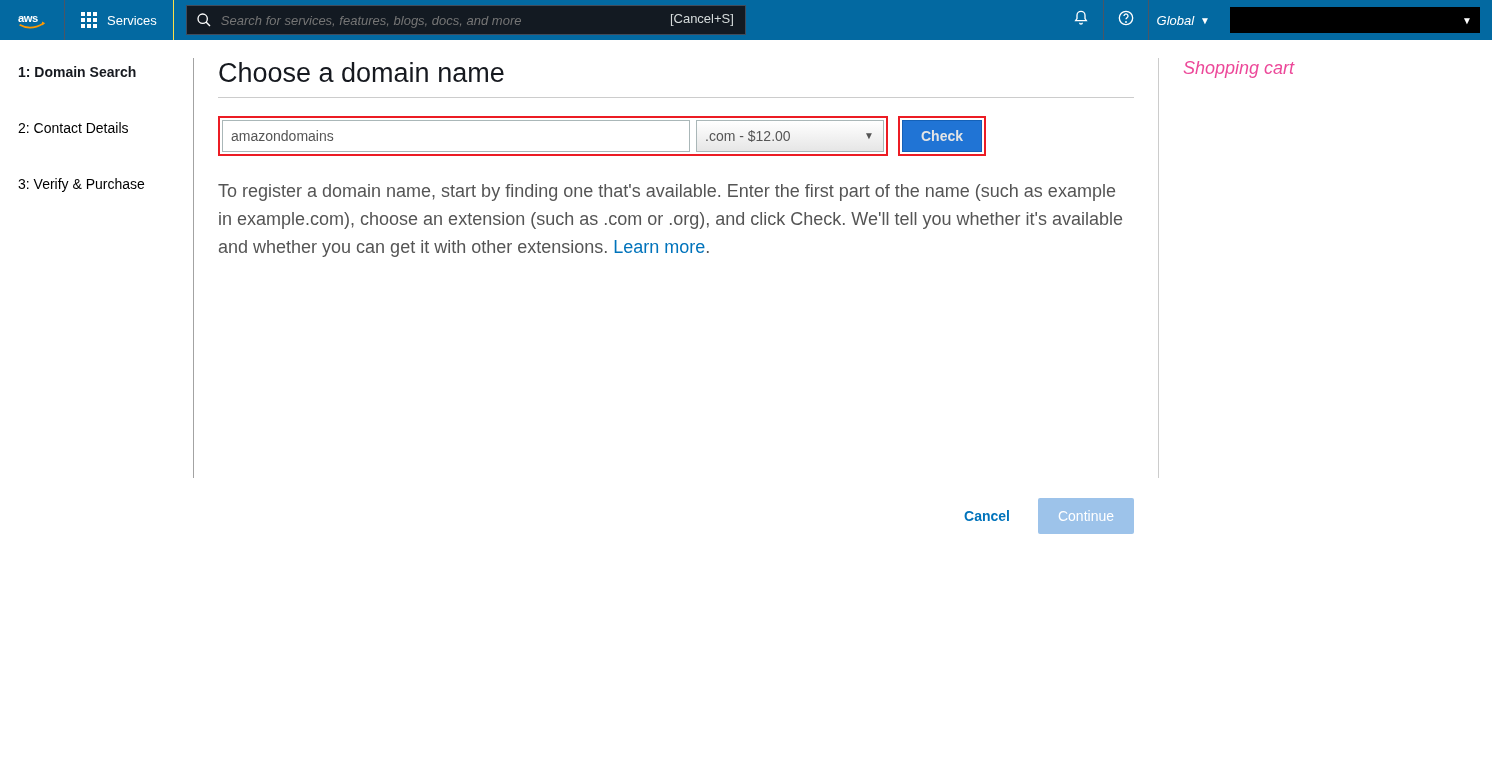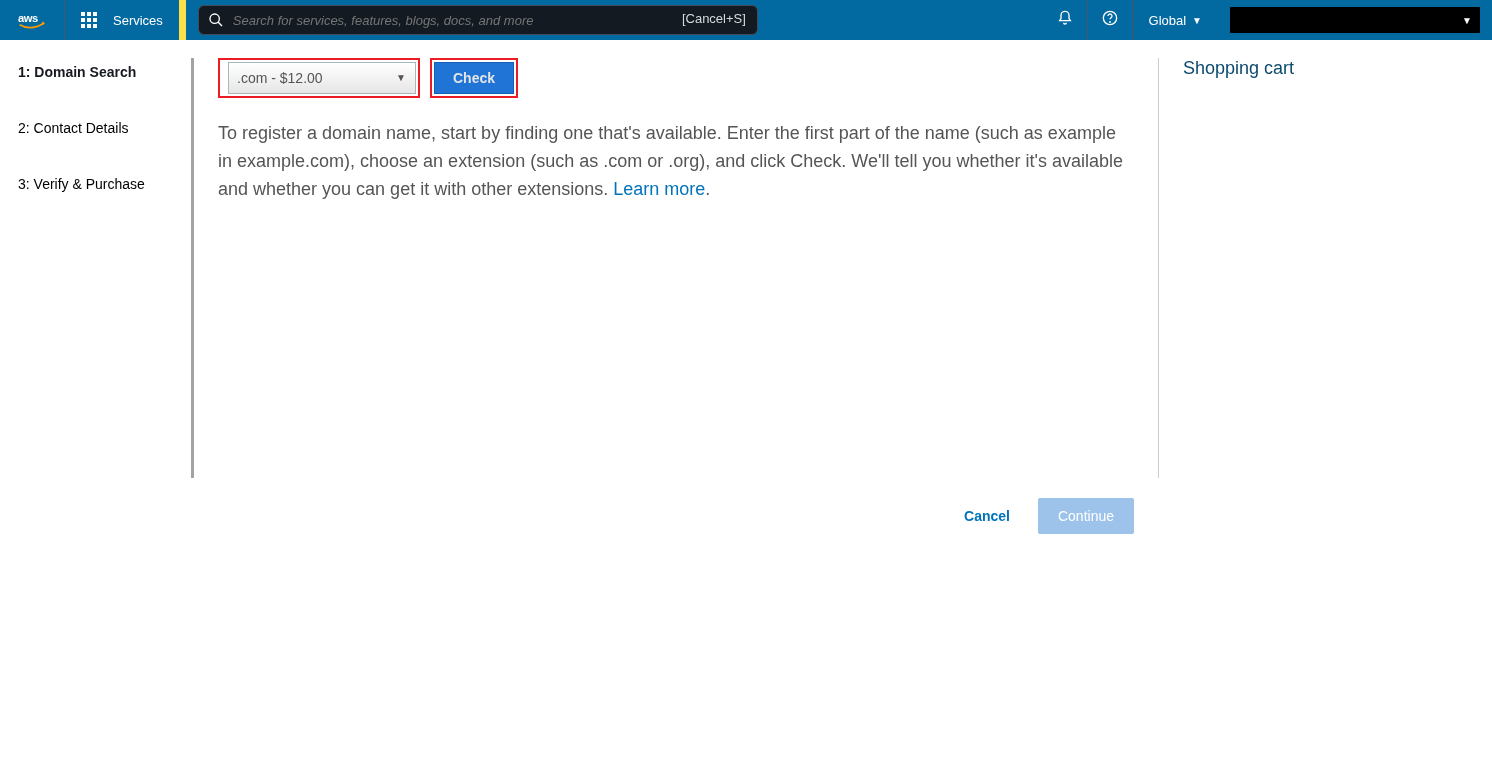--- a/index.html
+++ b/index.html
@@ -22,24 +22,24 @@
       border-right: 1px solid #4a5666;
       height: 100%;
       display: flex;
       align-items: center;
       letter-spacing: -0.5px;
     }
     .aws-logo svg { width: 32px; height: 20px; }
     .services-link {
       display: flex;
       align-items: center;
-      gap: 16px;
+      gap: 10px;
       padding: 4px 16px;
       height: 100%;
-      border-right: 7px solid #fde047;
+      border-right: 1px solid #fde047;
       font-size: 13px;
       cursor: pointer;
     }
     .services-grid {
       display: grid;
       grid-template-columns: repeat(3, 4px);
       grid-template-rows: repeat(3, 4px);
       gap: 2px;
     }
     .services-grid span { background: #fff; width: 4px; height: 4px; }
@@ -51,56 +51,56 @@
     }
     .search-input {
       width: 100%;
       background: #131a22;
       border: 1px solid #414b5a;
       color: #d5dbdb;
       padding: 6px 8px 6px 34px;
       font-size: 13px;
       font-style: italic;
       height: 30px;
-      border-radius: 6px;
+      border-radius: 0;
     }
     .search-icon-pos { position: absolute; left: 10px; top: 7px; color: #d5dbdb; }
     .search-hint {
       position: absolute; right: 12px; top: 6px; color: #d5dbdb; font-size: 13px;
     }
     .nav-spacer { flex: 1; }
     .nav-right { display: flex; align-items: center; height: 100%; }
     .nav-icon-cell {
       padding: 0 14px; height: 100%; display:flex; align-items:center;
       border-left: 1px solid #4a5666; cursor: pointer;
     }
     .nav-icon-cell:first-child { border-left: none; }
     .region-cell {
-      padding: 0 16px; height: 100%; display:flex; align-items:center; gap:6px;
-      border-left: 1px solid #4a5666; font-size: 13px; cursor:pointer;
+      padding: 0 8px; height: 100%; display:flex; align-items:center; gap:6px;
+      border-left: 1px solid #4a5666; font-size: 13px; cursor:pointer;font-style:italic;
     }
     .account-cell {
       background: #000;
       width: 250px;
       height: 26px;
       margin-left: 12px;
       display:flex; align-items:center; justify-content:flex-end;
       padding-right: 8px;
     }
     .caret-down { font-size: 10px; }
 
     
     .page {
       display: flex;
       padding: 18px 0 0 0;
     }
     .left-col {
       width: 194px;
       padding: 6px 0 0 18px;
-      border-right: 3px solid #a3a3a3;
+      border-right: 1px solid #a3a3a3;
       min-height: 420px;
     }
     .step {
       font-size: 14px;
       color: #000000;
       margin-bottom: 40px;
       cursor: default;
     }
     .step.active { color: #16191f; font-weight: bold; }
 
@@ -168,21 +168,22 @@
     .help-text a { color: #0073bb; text-decoration: none; }
 
     .right-col {
       width: 310px;
       padding: 0 24px 0 24px;
       border-left: 1px solid #ccc;
       min-height: 420px;
     }
     .cart-title {
       font-size: 18px;
-      color: #0c4a6e;
+      color: #ec4899;
+      font-style: italic;
     }
 
     .footer-actions {
       max-width: 1158px;
       display: flex;
       justify-content: flex-end;
       gap: 28px;
       padding: 20px 24px 0 0;
       align-items: center;
     }
@@ -277,24 +278,26 @@
     </div>
     <div class="step">
       <span>2: Contact Details</span>
     </div>
     <div class="step">
       <span>3: Verify &amp; Purchase</span>
     </div>
   </div>
 
   <div class="main-col">
+    <h1 class="page-title">Choose a domain name</h1>
 
     <div class="search-row">
       <div class="hl-box">
         <div class="hl-inputs">
+          <input class="domain-input" type="text" value="amazondomains" style="">
           <div class="tld-wrap">
             <select class="tld-select">
               <option>.com - $12.00</option>
             </select>
             <span class="tld-caret">▼</span>
           </div>
         </div>
       </div>
       <div class="hl-box">
         <button class="check-btn">Check</button>

